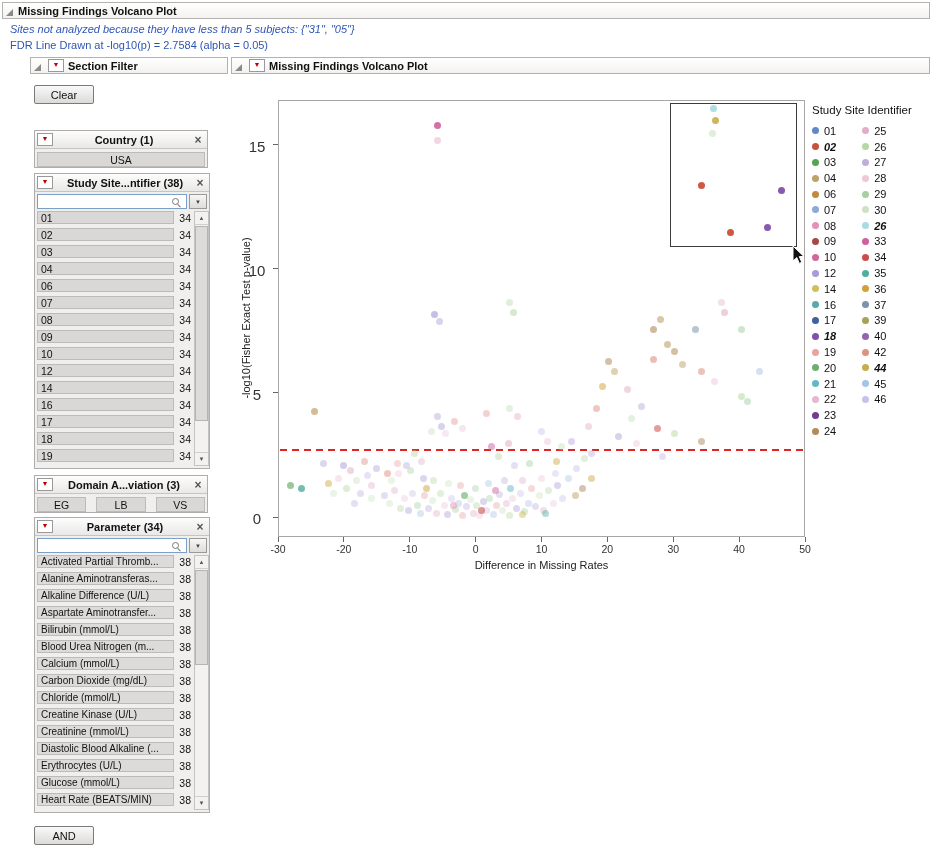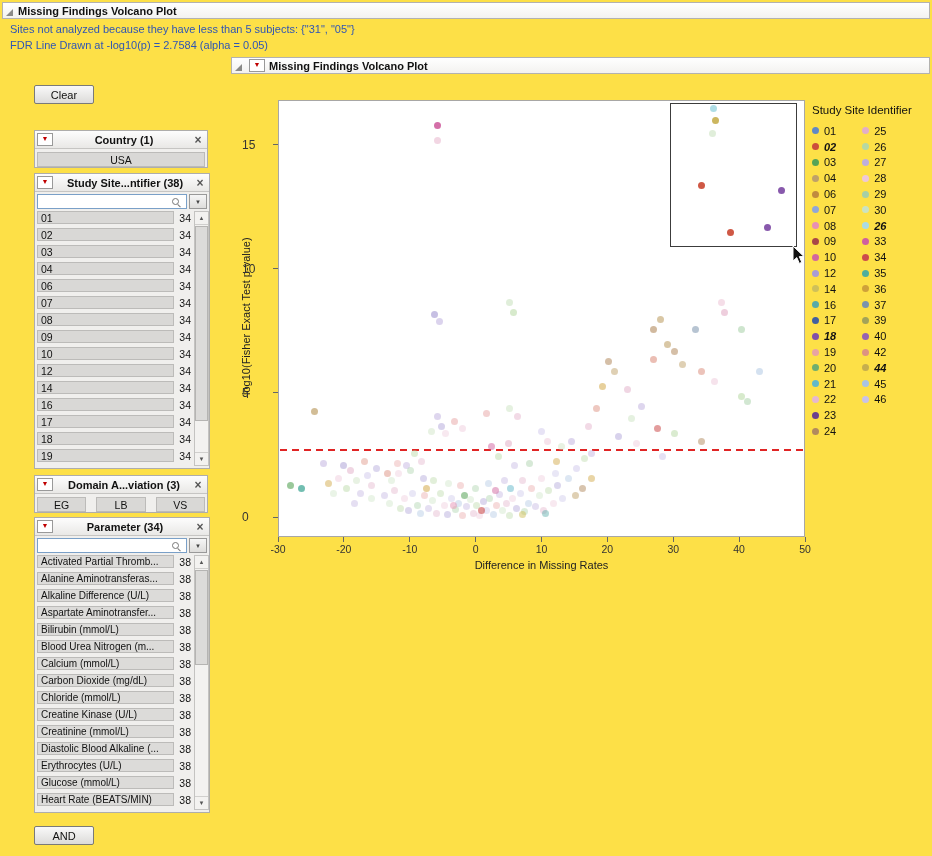--- a/index.html
+++ b/index.html
@@ -1,26 +1,26 @@
 <!DOCTYPE html>
 <html><head>
 <meta charset="utf-8">
 <style>
   html,body{margin:0;padding:0;background:#e9e8e6;}
-  #app{position:relative;width:932px;height:856px;background:#fde047;font-family:"Liberation Sans",sans-serif;overflow:hidden;color:#111;}
+  #app{position:relative;width:932px;height:856px;background:#ffffff;font-family:"Liberation Sans",sans-serif;overflow:hidden;color:#111;}
 
   
   .outline-bar{position:absolute;height:15px;background:linear-gradient(#ffffff,#f3f2f0);border:1px solid #b3b2b0;display:flex;align-items:center;font-size:11px;font-weight:bold;}
   #win-outline{left:2px;top:2px;width:926px;}
   #sf-outline{left:30px;top:57px;width:196px;}
   #volcano-outline{left:231px;top:57px;width:697px;}
   .tri-open{width:0;height:0;border-left:7px solid transparent;border-bottom:7px solid #8a8a88;margin:3px 5px 0 3px;}
 
   .note{position:absolute;left:10px;font-size:11px;color:#2f55b4;}
-  #note1{top:23px;}
+  #note1{top:23px;font-style:italic;}
   #note2{top:39px;}
 
   .red-tri{width:14px;height:11px;background:#fff;border:1px solid #999;color:#c00000;font-size:7px;line-height:10px;text-align:center;margin:0 4px 0 2px;flex:none;}
 
   .btn{position:absolute;background:linear-gradient(#f9f9f9,#dcdbd9);border:1px solid #7a7a78;border-radius:2px;font-size:11px;display:flex;align-items:center;justify-content:center;cursor:default;}
   #clear-btn{left:34px;top:85px;width:58px;height:17px;text-align:center;}
   #and-btn{left:34px;top:826px;width:58px;height:17px;}
 
   
   .filter-panel{position:absolute;border:1px solid #aeadab;background:#f0efed;box-sizing:border-box;}
@@ -60,21 +60,21 @@
 
   
   #plot-wrap{position:absolute;left:278px;top:100px;width:527px;height:437px;}
   #plot-area{position:absolute;left:0;top:0;width:527px;height:437px;background:#fff;border:1px solid #a8a7a5;box-sizing:border-box;}
   .pt{position:absolute;width:7px;height:7px;border-radius:50%;z-index:2;}
   .fdr-line{position:absolute;left:1px;right:1px;height:2px;z-index:1;background:repeating-linear-gradient(90deg,#e02424 0 7px,transparent 7px 12px);}
   #selection-rect{position:absolute;border:1px solid #3c3c3c;z-index:3;}
   .xtick-mark{position:absolute;width:1px;height:5px;background:#666;}
   .xtick-label{position:absolute;width:30px;text-align:center;font-size:10.5px;color:#333;}
   .ytick-mark{position:absolute;width:5px;height:1px;background:#666;}
-  .ytick-label{position:absolute;width:30px;text-align:left;font-size:12px;color:#333;}
+  .ytick-label{position:absolute;width:30px;text-align:center;font-size:15px;color:#333;}
   #x-axis-label{position:absolute;left:0;right:0;top:459px;text-align:center;font-size:11px;color:#222;}
   #y-axis-label{position:absolute;left:-32px;top:218px;transform:translate(-50%,-50%) rotate(-90deg);white-space:nowrap;font-size:11px;color:#222;}
 
   
   #legend{position:absolute;left:812px;top:104px;width:118px;}
   .legend-title{font-size:11.5px;margin-bottom:7px;}
   .legend-cols{display:flex;gap:26px;}
   .legend-item{display:flex;align-items:center;height:15.8px;}
   .legend-dot{width:7px;height:7px;border-radius:50%;margin-right:5px;flex:none;}
   .legend-label{font-size:11px;}
@@ -86,20 +86,25 @@
 <div id="app">
 
   <div class="outline-bar" id="win-outline">
     <span class="tri-open"></span>
     <span>Missing Findings Volcano Plot</span>
   </div>
 
   <div class="note" id="note1">Sites not analyzed because they have less than 5 subjects: {"31", "05"}</div>
   <div class="note" id="note2">FDR Line Drawn at -log10(p) = 2.7584 (alpha = 0.05)</div>
 
+  <div class="outline-bar" id="sf-outline">
+    <span class="tri-open"></span>
+    <span class="red-tri">▼</span>
+    <span>Section Filter</span>
+  </div>
   <div class="outline-bar" id="volcano-outline">
     <span class="tri-open"></span>
     <span class="red-tri">▼</span>
     <span>Missing Findings Volcano Plot</span>
   </div>
 
   <div class="btn" id="clear-btn">Clear</div>
 
   <div class="filter-panel" id="country-panel">
     <div class="filter-header">

